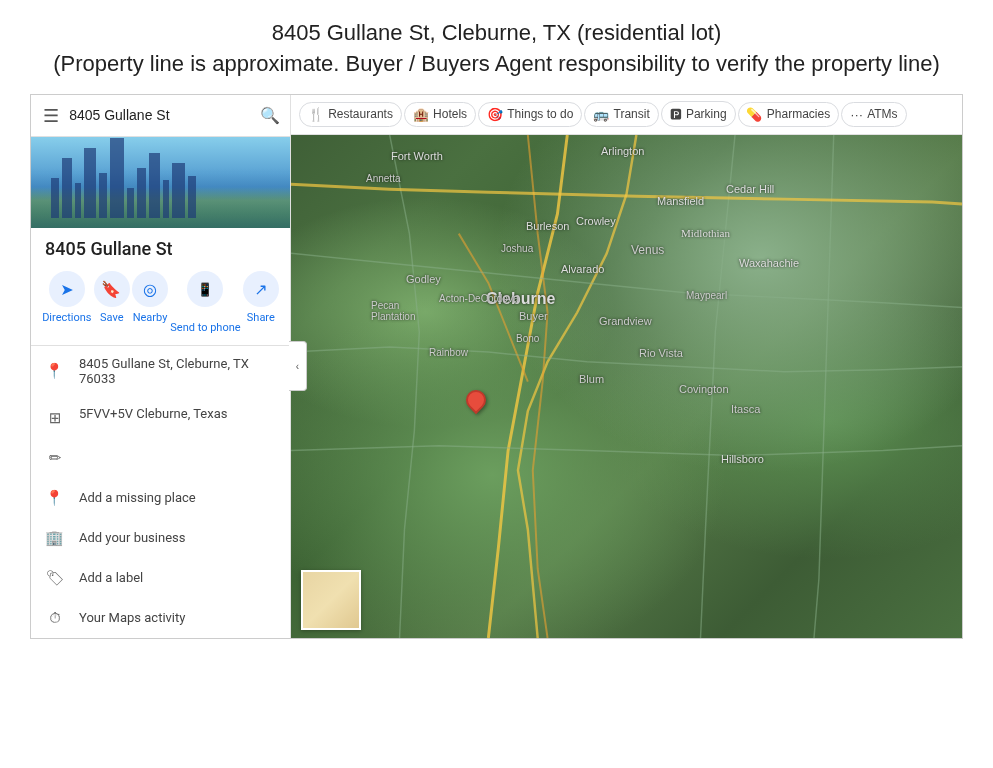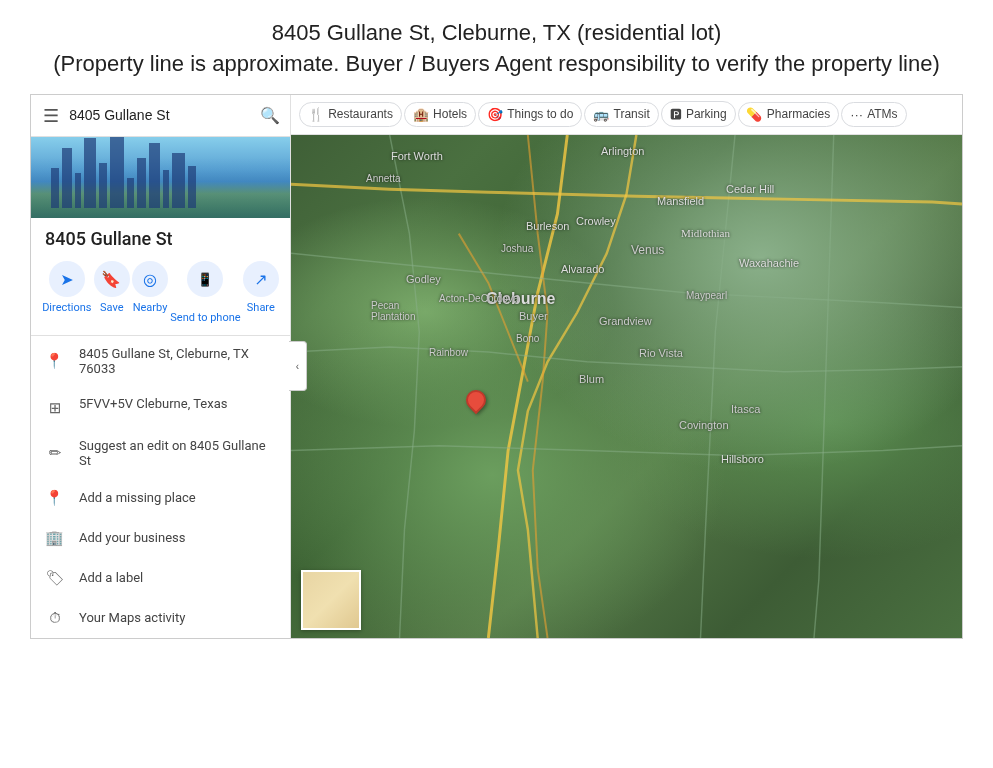--- a/index.html
+++ b/index.html
@@ -361,21 +361,20 @@
       <div class="sidebar-menu-icon">📍</div>
       <span>8405 Gullane St, Cleburne, TX 76033</span>
     </div>
     <div class="sidebar-menu-item" style="align-items: flex-start; gap: 14px;">
       <div class="sidebar-menu-icon" style="margin-top:2px;">⊞</div>
       <span>5FVV+5V Cleburne, Texas</span>
     </div>
 
     <div class="sidebar-menu-item">
       <div class="sidebar-menu-icon">✏</div>
-      <span>Suggest an edit on 8405 Gullane St</span>
     </div>
     <div class="sidebar-menu-item">
       <div class="sidebar-menu-icon">📍</div>
       <span>Add a missing place</span>
     </div>
     <div class="sidebar-menu-item">
       <div class="sidebar-menu-icon">🏢</div>
       <span>Add your business</span>
     </div>
     <div class="sidebar-menu-item">
@@ -457,21 +456,21 @@
       <div class="map-text-label" style="top:132px; left:390px; color:#ddd;font-family:Liberation Serif, serif;">Midlothian</div>
       <div class="map-text-label" style="top:178px; left:115px; color:#ccc;">Godley</div>
       <div class="map-text-label" style="top:205px; left:80px; color:#ccc; font-size:10px;">Pecan<br>Plantation</div>
       <div class="map-text-label" style="top:168px; left:270px; color:#ddd;">Alvarado</div>
       <div class="map-text-label" style="top:162px; left:448px; color:#ddd;">Waxahachie</div>
       <div class="map-text-label" style="top:195px; left:195px; color:#ddd; font-size:16px; font-weight:bold;">Cleburne</div>
       <div class="map-text-label" style="top:215px; left:228px; color:#ccc;">Buyer</div>
       <div class="map-text-label" style="top:220px; left:308px; color:#ccc;text-align:center;">Grandview</div>
       <div class="map-text-label" style="top:252px; left:348px; color:#ccc;">Rio Vista</div>
       <div class="map-text-label" style="top:278px; left:288px; color:#ccc;">Blum</div>
-      <div class="map-text-label" style="top:288px; left:388px; color:#ccc;margin-top:36px;">Covington</div>
+      <div class="map-text-label" style="top:288px; left:388px; color:#ccc;">Covington</div>
       <div class="map-text-label" style="top:308px; left:440px; color:#ccc;">Itasca</div>
       <div class="map-text-label" style="top:358px; left:430px; color:#ddd;">Hillsboro</div>
       <div class="map-text-label" style="top:148px; left:210px; color:#ccc; font-size:10px;">Joshua</div>
       <div class="map-text-label" style="top:148px; left:340px; color:#ccc; font-size:12px;">Venus</div>
       <div class="map-text-label" style="top:195px; left:395px; color:#ccc; font-size:10px;">Maypearl</div>
       <div class="map-text-label" style="top:198px; left:148px; color:#ccc; font-size:10px;">Acton-DeCordova</div>
       <div class="map-text-label" style="top:78px; left:75px; color:#ccc; font-size:10px;">Annetta</div>
       <div class="map-text-label" style="top:252px; left:138px; color:#ccc; font-size:10px;">Rainbow</div>
       <div class="map-text-label" style="top:238px; left:225px; color:#ccc; font-size:10px;">Bono</div>
 

